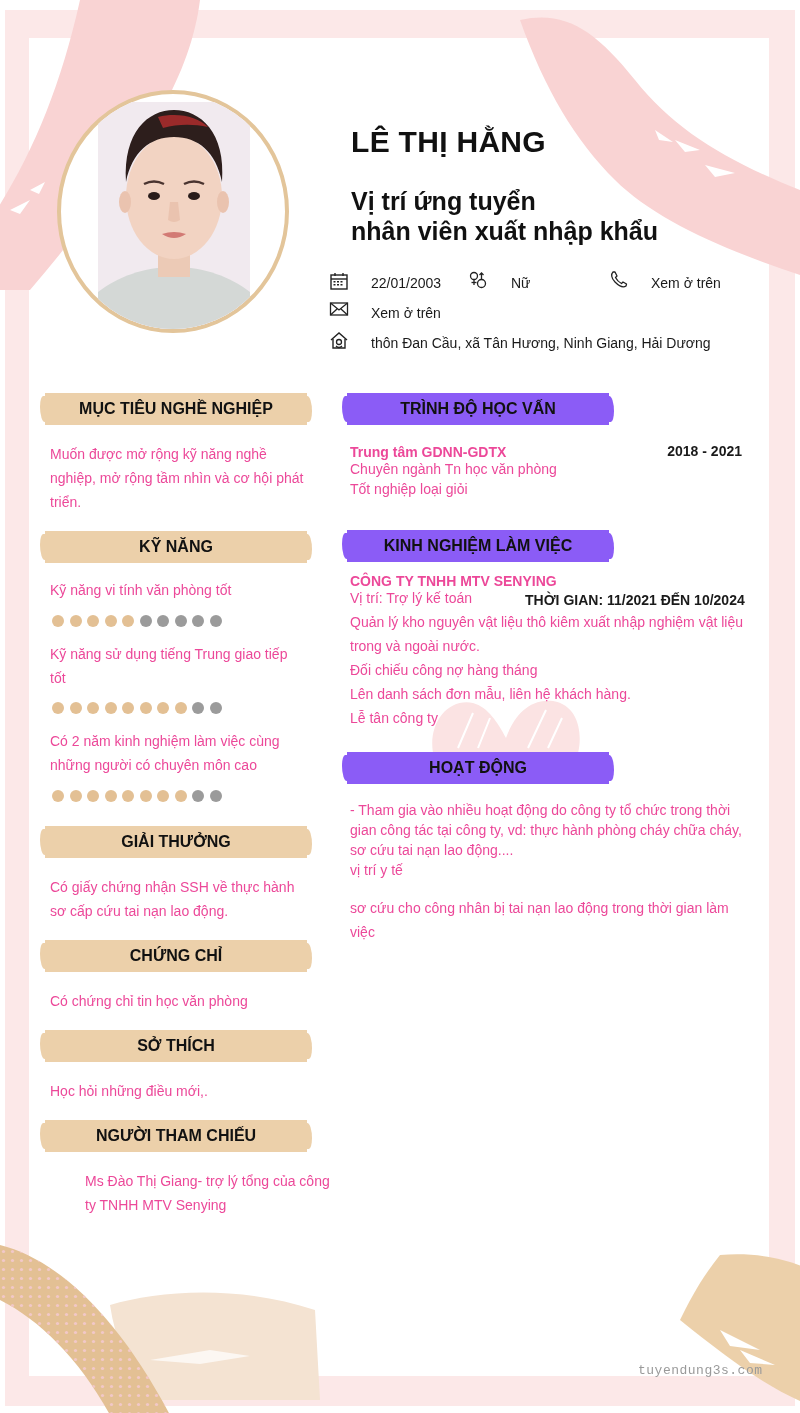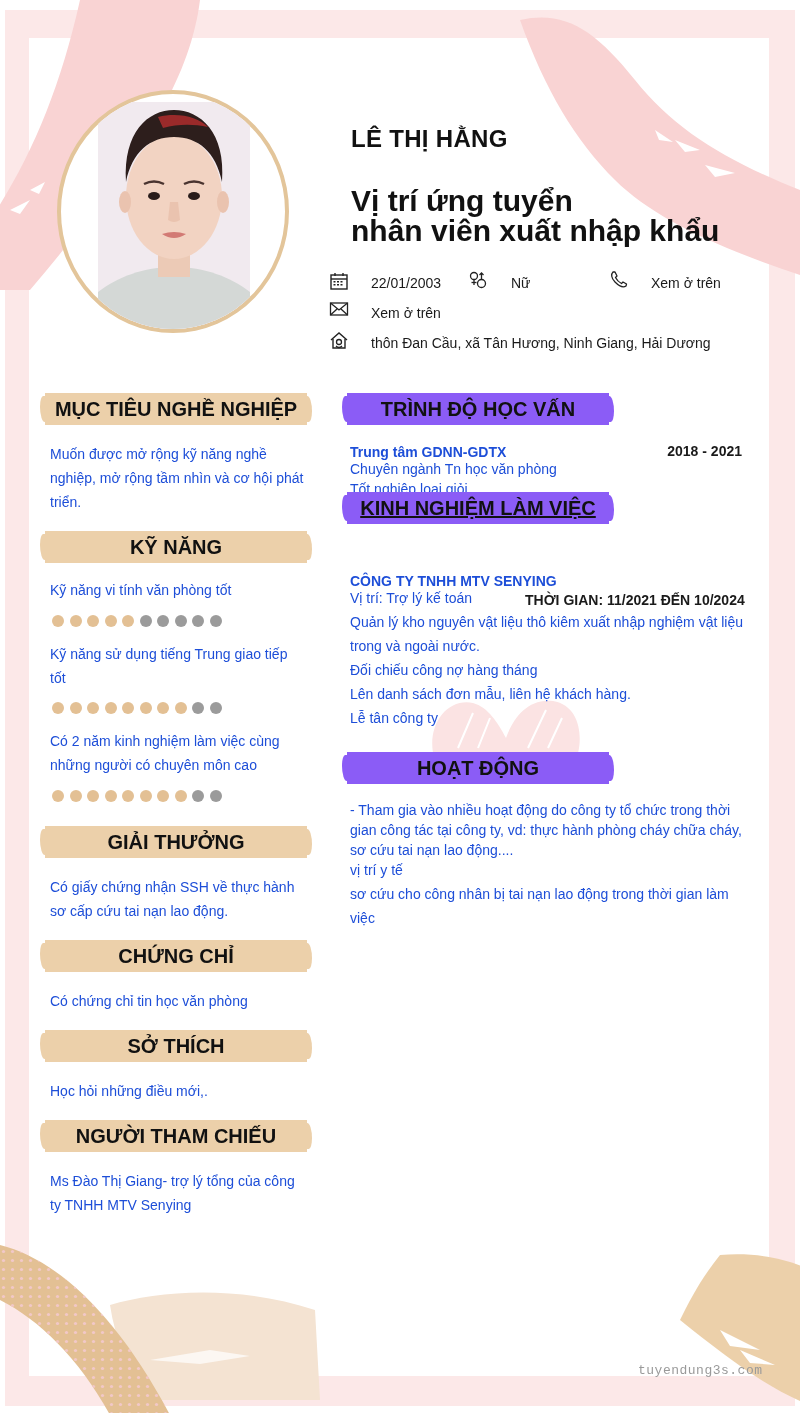--- a/index.html
+++ b/index.html
@@ -15,34 +15,34 @@
   .brush-bl-dots { left: -10px; top: 1220px; width: 200px; height: 200px; }
   .brush-bl-light { left: 100px; top: 1280px; width: 230px; height: 120px; }
   .brush-br { left: 660px; top: 1240px; width: 150px; height: 170px; }
   .heart { left: 428px; top: 693px; width: 155px; height: 60px; }
 
   .content { position: absolute; left: 0; top: 0; width: 800px; height: 1413px; }
 
   .avatar-ring { position: absolute; left: 57px; top: 90px; width: 232px; height: 243px; border: 4px solid #e3c59a; border-radius: 50%; background: #ffffff; overflow: hidden; }
   .avatar-photo { position: absolute; left: 37px; top: 8px; width: 152px; height: 228px; background: #f1eaef; overflow: hidden; }
 
-  .name { position: absolute; left: 351px; top: 125px; font-size: 24px; font-weight: bold; color: #111; letter-spacing: 0.3px; }
-  .position { position: absolute; left: 351px; top: 186px; font-size: 30px; font-weight: bold; color: #111; line-height: 30px; }
+  .name { position: absolute; left: 351px; top: 125px; font-size: 30px; font-weight: bold; color: #111; letter-spacing: 0.3px; }
+  .position { position: absolute; left: 351px; top: 186px; font-size: 25px; font-weight: bold; color: #111; line-height: 30px; }
   .info-icon { width: 20px; height: 20px; display: inline-block; }
   .info-text { position: absolute; white-space: nowrap; }
 
-  .banner { position: absolute; height: 32px; display: flex; align-items: center; justify-content: center; font-weight: bold; font-size: 20px; color: #111; }
+  .banner { position: absolute; height: 32px; display: flex; align-items: center; justify-content: center; font-weight: bold; font-size: 16px; color: #111; }
   .banner.tan { background: #ecd0aa; }
   .banner.pink { background: #8b5cf6; }
   .banner::before, .banner::after { content: ""; position: absolute; top: 3px; bottom: 3px; width: 8px; background: inherit; }
   .banner::before { left: -5px; border-radius: 40% 0 0 60%; }
   .banner::after { right: -5px; border-radius: 0 60% 40% 0; }
   .banner span { position: relative; z-index: 1; }
 
-  .text { position: absolute; font-size: 14px; color: #1d4ed8; line-height: 24px; }
+  .text { position: absolute; font-size: 14px; color: #ec4899; line-height: 24px; }
   .left-col { left: 50px; width: 260px; }
 
   .dots { position: absolute; left: 52px; display: flex; gap: 5.5px; }
   .dot { width: 12px; height: 12px; border-radius: 50%; }
   .dot.on { background: #e3c094; }
   .dot.off { background: #9b9b9b; }
 
   .bold { font-weight: bold; }
   .right-col { left: 350px; width: 395px; }
   .edu-year { position: absolute; right: 58px; font-size: 14px; font-weight: bold; }
@@ -233,36 +233,36 @@
   <div class="text left-col" style="top:989px;">Có chứng chỉ tin học văn phòng</div>
 
   <div class="banner tan" style="left:45px;top:1030px;width:262px;">
     <span>SỞ THÍCH</span>
   </div>
   <div class="text left-col" style="top:1079px;">Học hỏi những điều mới,.</div>
 
   <div class="banner tan" style="left:45px;top:1120px;width:262px;">
     <span>NGƯỜI THAM CHIẾU</span>
   </div>
-  <div class="text left-col" style="top:1169px;">
+  <div class="text left-col" style="top:1169px;margin-left:35px;">
     <div>Ms Đào Thị Giang- trợ lý tổng của công</div>
     <div>ty TNHH MTV Senying</div>
   </div>
 
   <div class="banner pink" style="left:347px;top:393px;width:262px;">
     <span>TRÌNH ĐỘ HỌC VẤN</span>
   </div>
   <div class="text bold" style="left:350px;top:443px;line-height:18px;">Trung tâm GDNN-GDTX</div>
   <div class="edu-year" style="top:443px;">2018 - 2021</div>
   <div class="text right-col" style="top:459px;line-height:20px;">
     <div>Chuyên ngành Tn học văn phòng</div>
     <div>Tốt nghiệp loại  giỏi</div>
   </div>
 
-  <div class="banner pink" style="left:347px;top:492px;width:262px;text-decoration:underline;">
+  <div class="banner pink" style="left:347px;top:530px;width:262px;">
     <span>KINH NGHIỆM LÀM VIỆC</span>
   </div>
   <div class="text bold" style="left:350px;top:572px;line-height:18px;">CÔNG TY TNHH MTV SENYING</div>
   <div class="text" style="left:350px;top:589px;line-height:18px;">Vị trí: Trợ lý kế toán</div>
   <div class="work-time" style="top:592px;">THỜI GIAN: 11/2021 ĐẾN 10/2024</div>
   <div class="text right-col" style="top:610px;">
     <div>Quản lý kho nguyên vật liệu thô kiêm xuất nhập nghiệm vật liệu</div>
     <div>trong và ngoài nước.</div>
     <div>Đối chiếu công nợ hàng tháng</div>
     <div>Lên danh sách đơn mẫu, liên hệ khách hàng.</div>
@@ -270,18 +270,18 @@
   </div>
 
   <div class="banner pink" style="left:347px;top:752px;width:262px;">
     <span>HOẠT ĐỘNG</span>
   </div>
   <div class="text right-col" style="top:800px;line-height:20px;width:400px;">
     <div>- Tham gia vào nhiều hoạt động do công ty tổ chức trong thời</div>
     <div>gian công tác tại công ty, vd: thực hành phòng cháy chữa cháy,</div>
     <div>sơ cứu tai nạn lao động....</div>
     <div>vị trí y tế</div>
-    <div style="margin-top:2px;line-height:24px;">sơ cứu cho công nhân bị tai nạn lao động trong thời gian làm</div>
+    <div style="margin-top:16px;line-height:24px;">sơ cứu cho công nhân bị tai nạn lao động trong thời gian làm</div>
     <div style="line-height:24px;">việc</div>
   </div>
 
   <div class="watermark">tuyendung3s.com</div>
 </div>
 
 </body></html>

